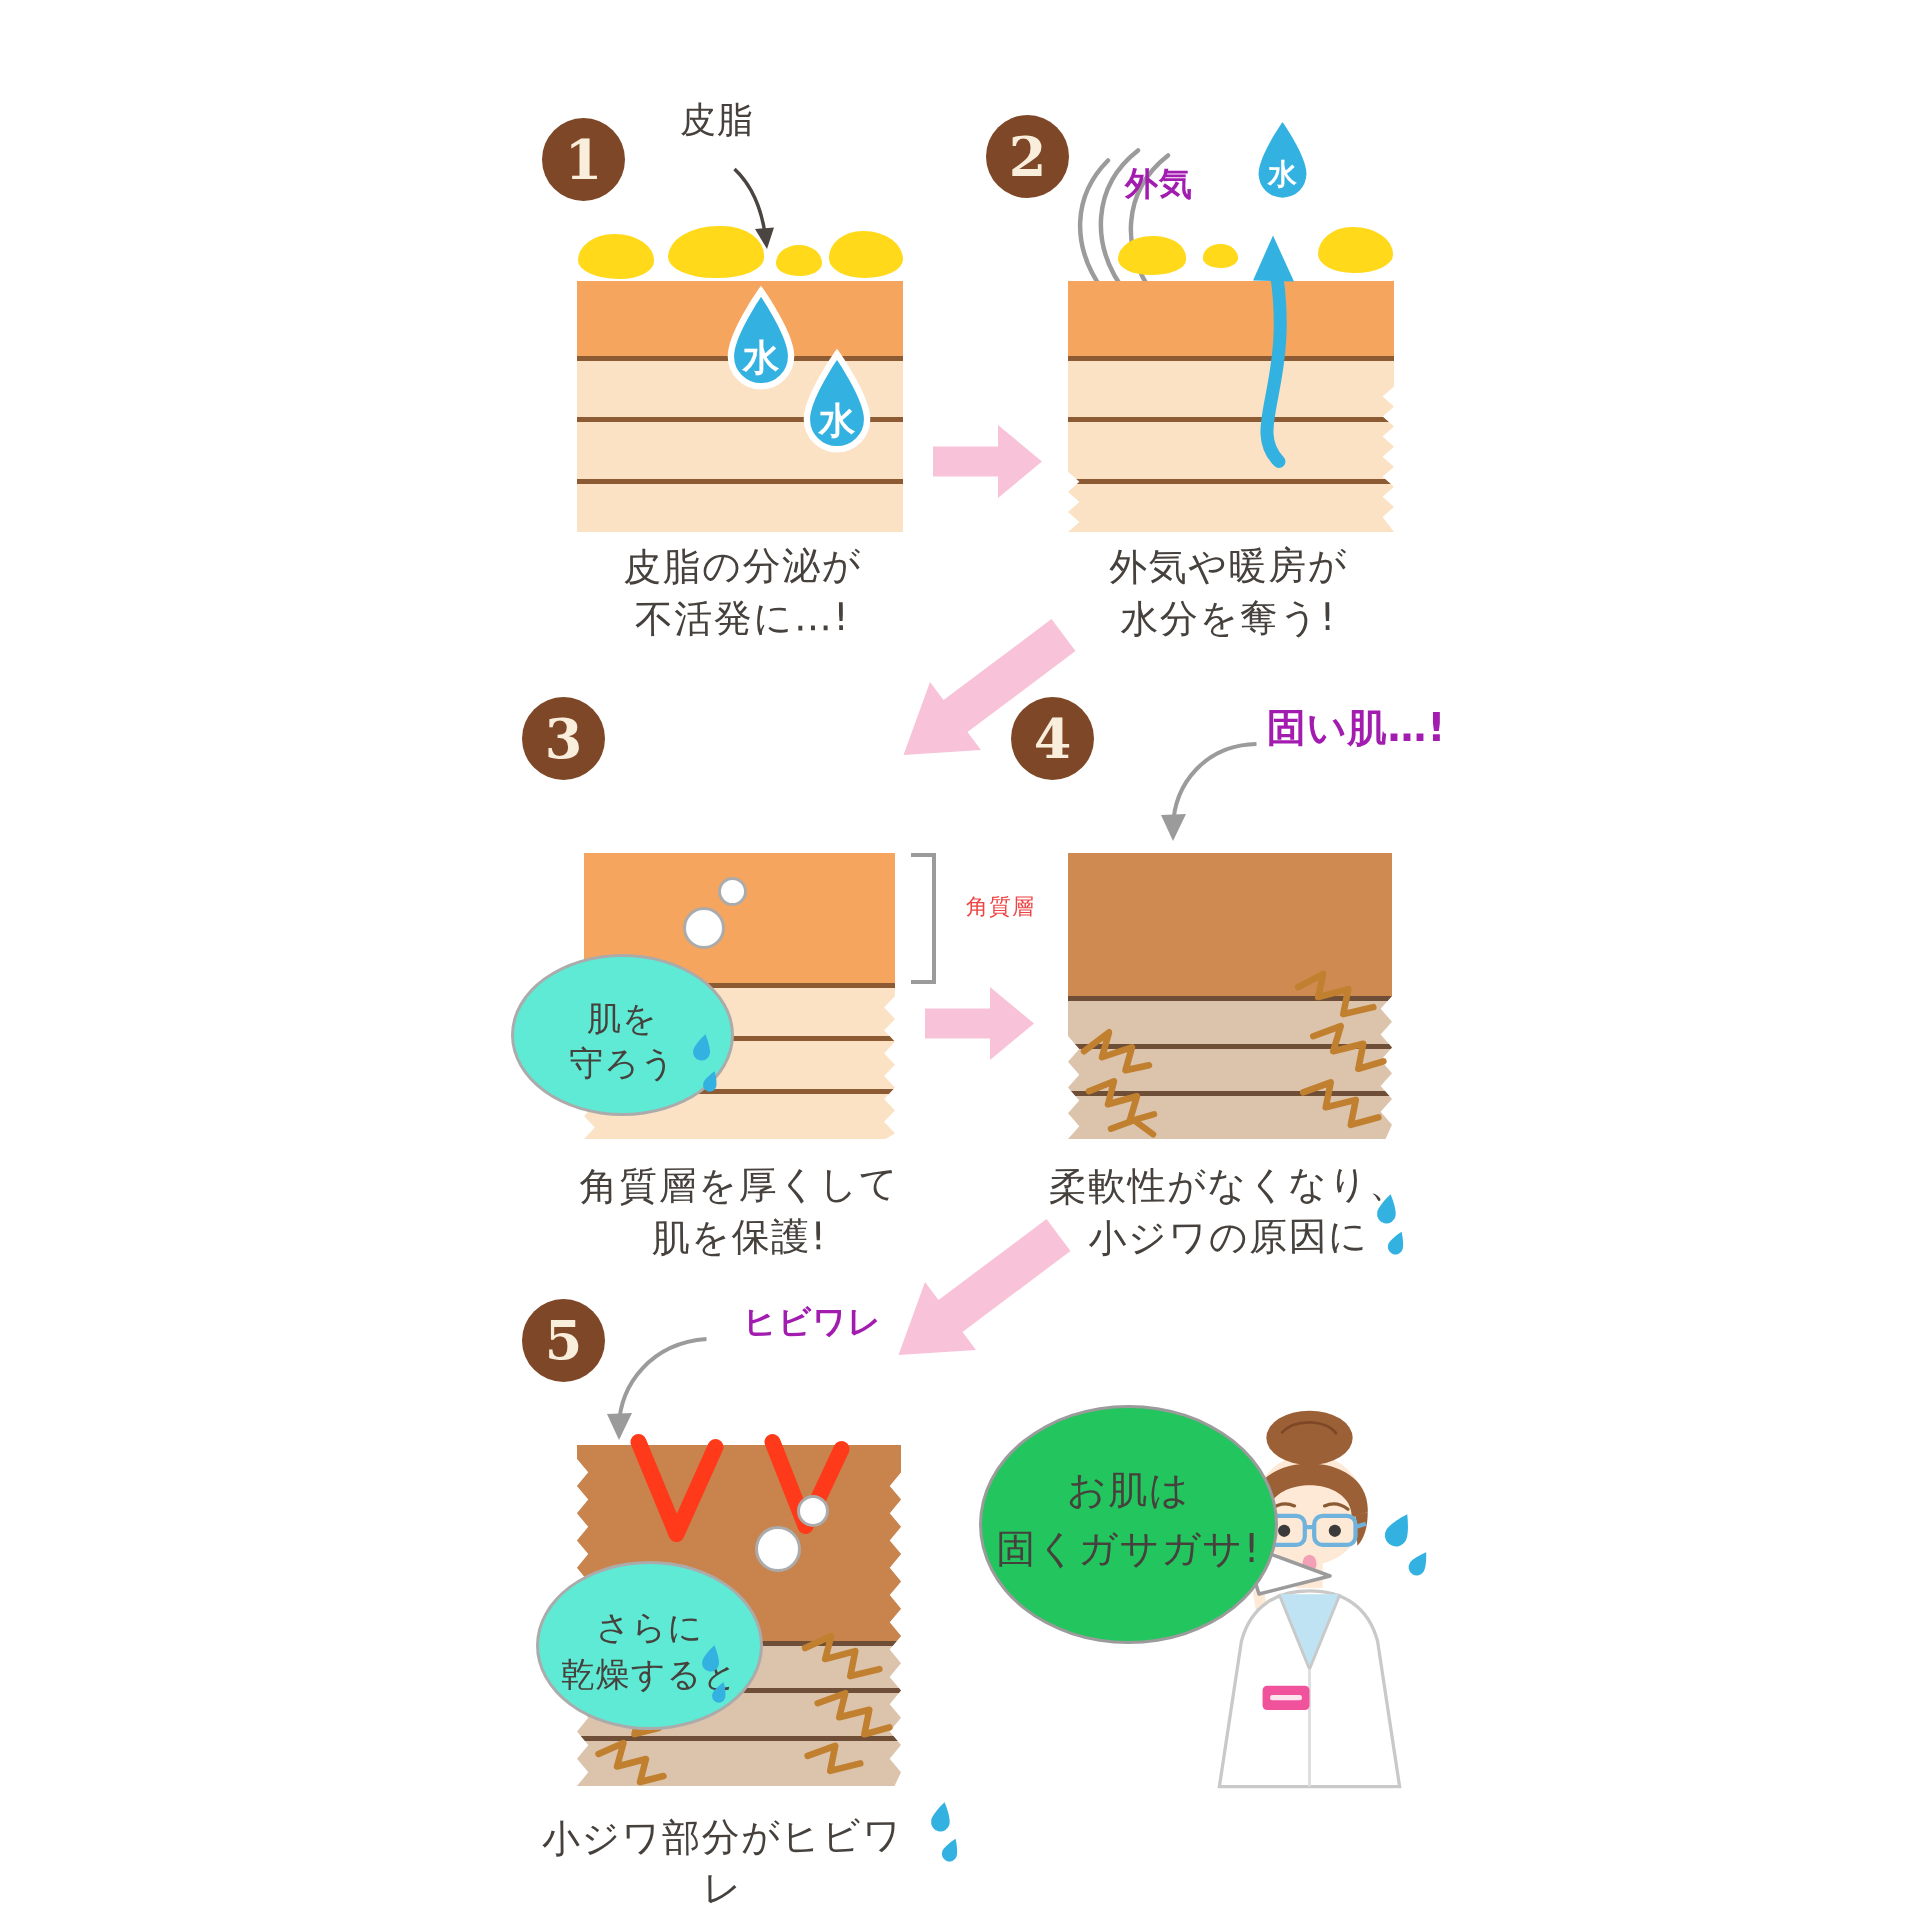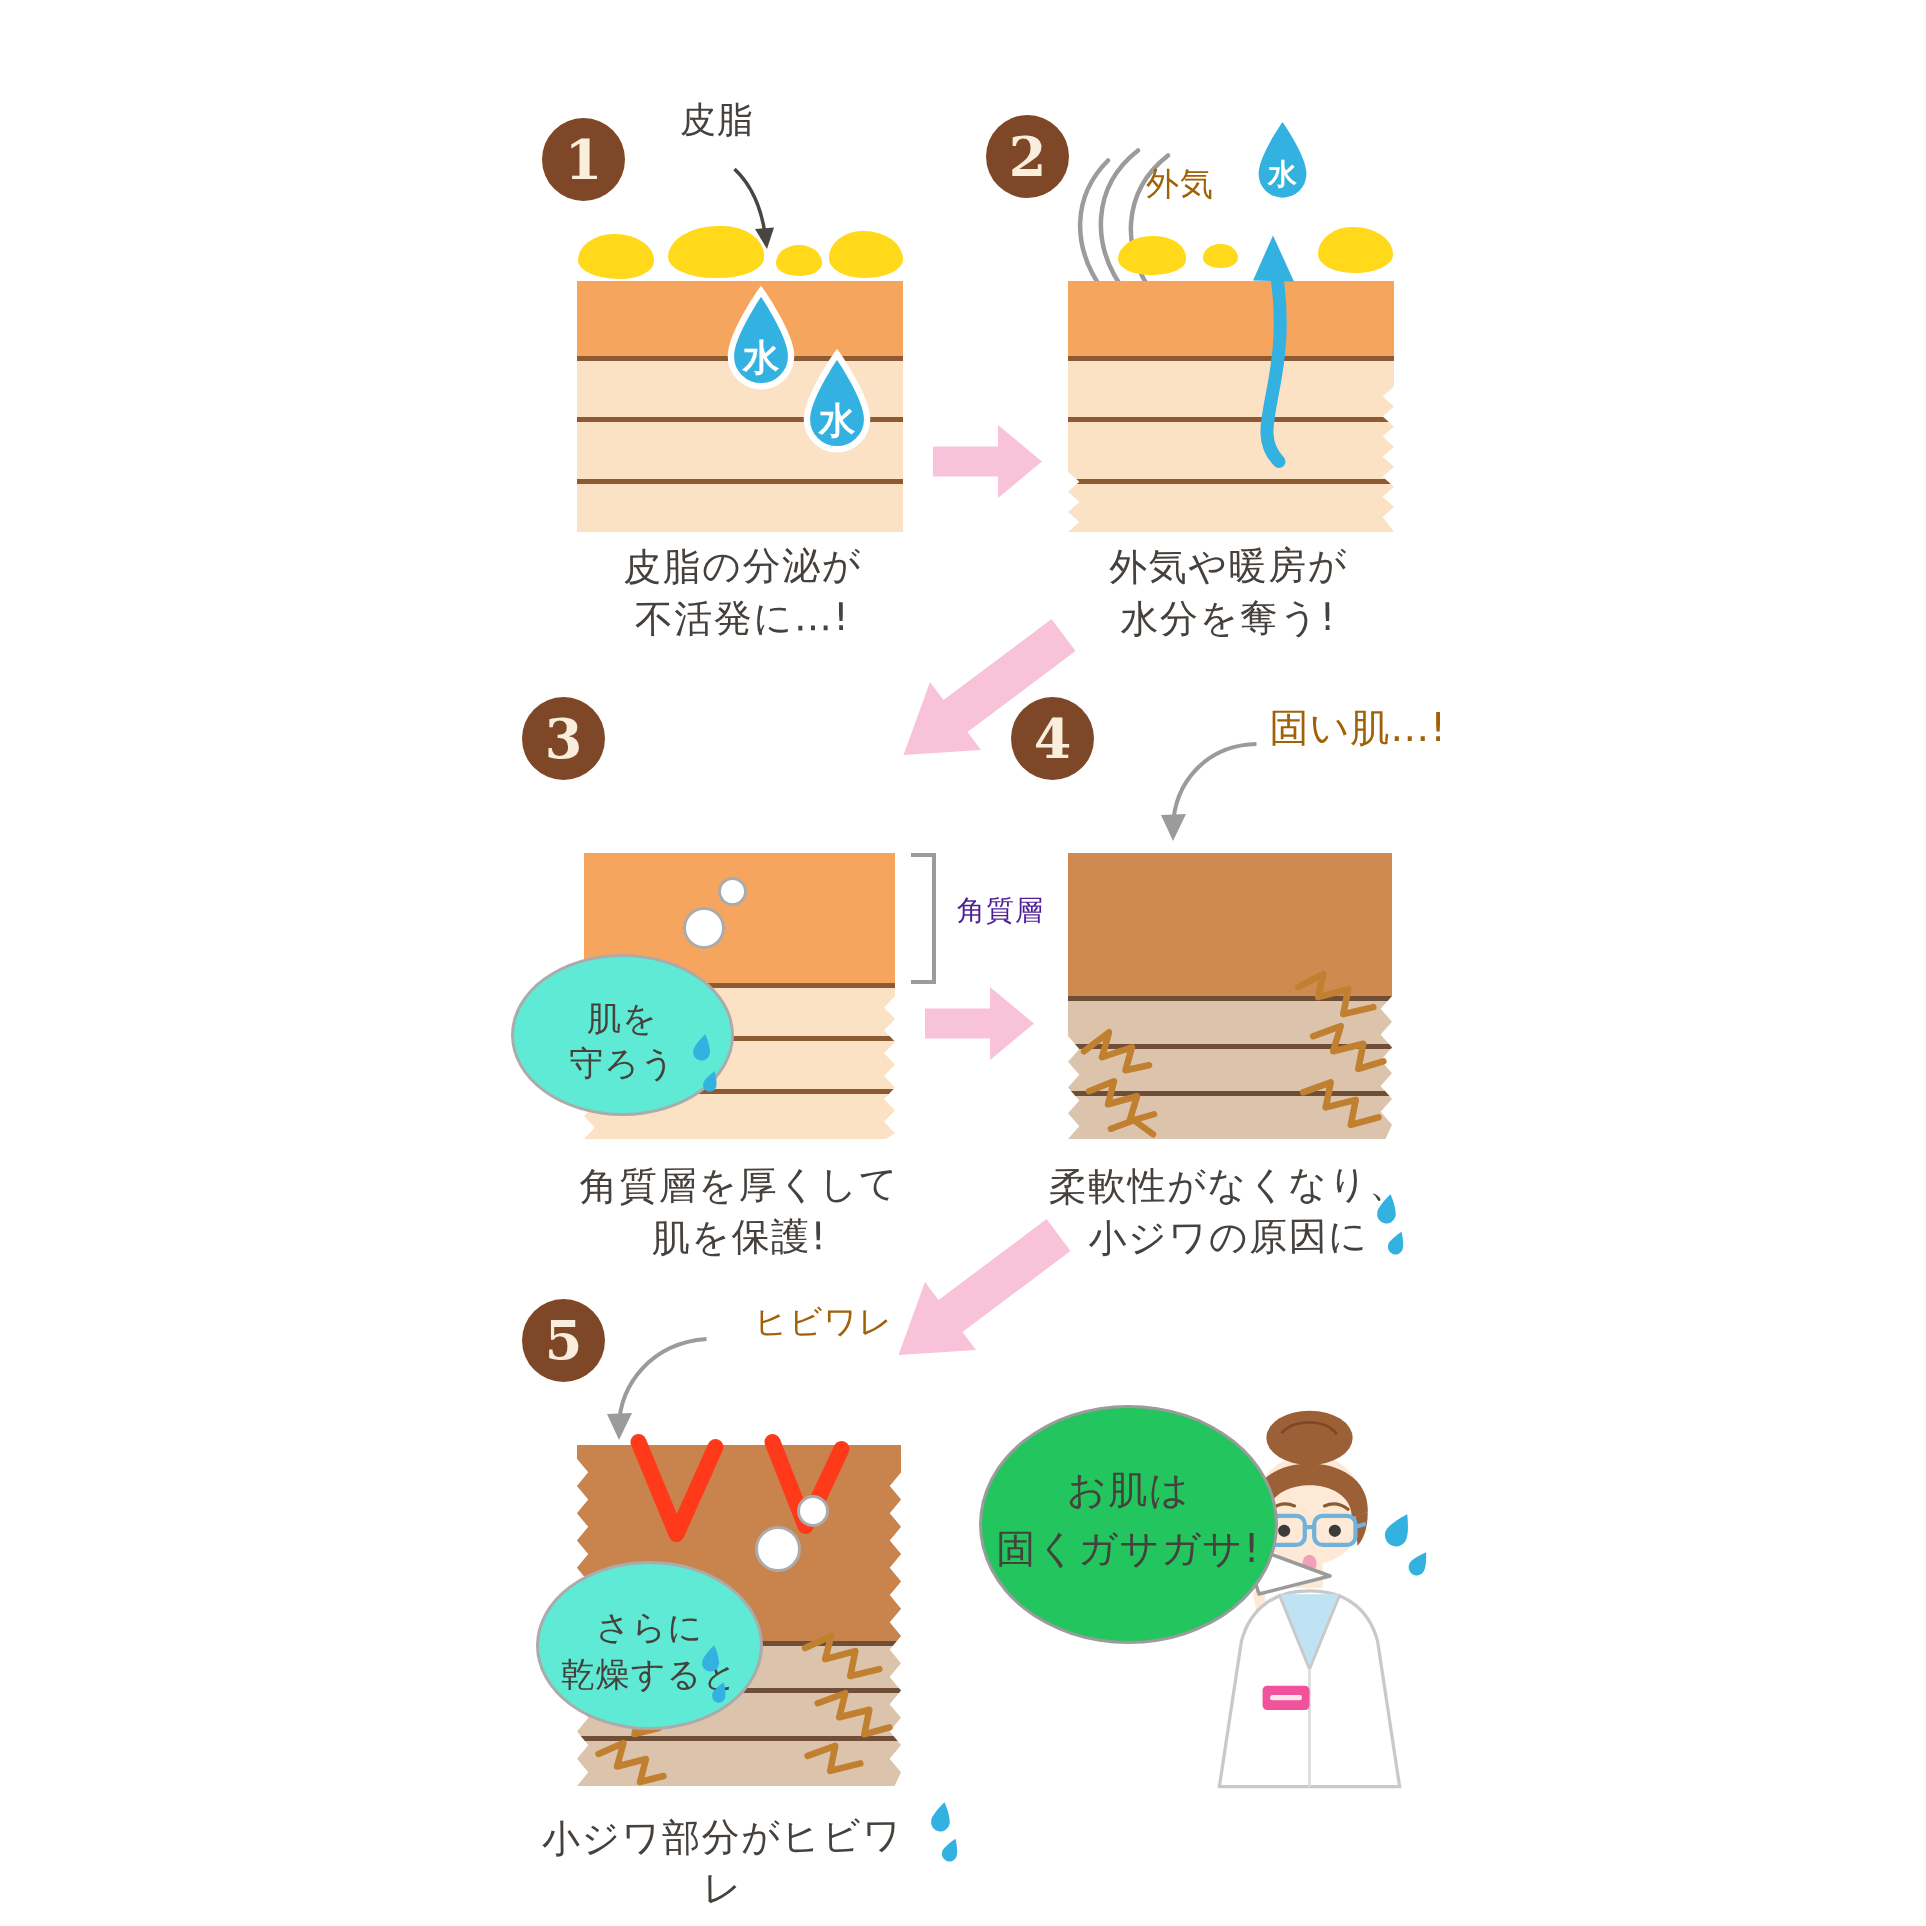--- a/index.html
+++ b/index.html
@@ -15,21 +15,21 @@
   .layer{position:absolute;left:0;right:0;}
   .divider{position:absolute;left:0;right:0;height:4.5px;}
   .div-a{background:#8C5A33;}
   .div-b{background:#6E4E36;}
   
   .blob{position:absolute;background:#FFD91A;z-index:2;}
   
   .cap{position:absolute;text-align:center;color:#46413C;font-size:38px;font-weight:500;
        letter-spacing:1.5px;z-index:7;transform:rotate(-0.6deg);}
   .lbl-dark{position:absolute;text-align:center;color:#46413C;font-size:36px;letter-spacing:1px;z-index:7;}
-  .lbl-gray{position:absolute;text-align:right;color:#a16207;font-size:33px;letter-spacing:1px;z-index:7;}
+  .lbl-gray{position:absolute;text-align:center;color:#a21caf;font-size:33px;letter-spacing:1px;z-index:7;font-weight:bold;}
   
   .bubble{position:absolute;background:#5eead4;border:3.5px solid #ABABAB;border-radius:50%;z-index:5;}
   .bubble .bline{position:absolute;left:0;right:0;text-align:center;color:#46413C;font-size:34px;letter-spacing:1px;}
   .trail{position:absolute;background:#fff;border:3px solid #ABABAB;border-radius:50%;z-index:4;}
   .speech{position:absolute;background:#22c55e;border:3.5px solid #9B9B9B;border-radius:50%;z-index:6;}
   .speech .bline{position:absolute;left:0;right:0;text-align:center;color:#46413C;font-size:39px;letter-spacing:1.5px;}
   svg{position:absolute;overflow:visible;}
   .crack path{stroke:#C08030;stroke-width:13;fill:none;stroke-linecap:round;stroke-linejoin:round;}
   
   .clip2{clip-path:polygon(0% 0%,100% 0%,100% 42%,96.5% 46%,100% 50%,96.5% 54%,100% 58%,96.5% 62%,100% 66%,96.5% 70%,100% 74%,96.5% 78%,100% 82%,96.5% 86%,100% 90%,96.5% 94%,100% 100%,0% 100%,3.5% 96%,0% 92%,3.5% 88%,0% 84%,3.5% 80%,0% 76%,0% 0%);}
@@ -123,21 +123,21 @@
   <div class="abs block clip3" style="left:584px;top:853px;width:311px;height:286px;background:#FBE2C4;">
     <div class="layer" style="top:0;height:130px;background:#F6A55E;"></div>
     <div class="divider div-a" style="top:130px;"></div>
     <div class="divider div-a" style="top:183px;"></div>
     <div class="divider div-a" style="top:236px;"></div>
   </div>
 
   <svg style="left:905px;top:851px;" width="35" height="135" viewBox="0 0 70 270">
     <path d="M12,8 H58 V262 H12" stroke="#9B9B9B" stroke-width="8" fill="none"></path>
   </svg>
-  <div class="lbl-dark" style="left:938px;top:892px;width:125px;font-size:28px;color:#4c1d95;">角質層</div>
+  <div class="lbl-dark" style="left:938px;top:892px;width:125px;font-size:22px;color:#ef4444;">角質層</div>
 
   <div class="trail" style="left:718px;top:877px;width:23px;height:23px;"></div>
   <div class="trail" style="left:683px;top:907px;width:36px;height:36px;"></div>
   <div class="bubble" style="left:511px;top:954px;width:217px;height:156px;">
     <div class="bline" style="top:39px;">肌を</div>
     <div class="bline" style="top:84px;">守ろう</div>
   </div>
   <svg style="left:691px;top:1033px;z-index:6;" width="23" height="29" viewBox="0 0 100 130">
     <path d="M50,4 C50,4 12,58 12,86 A38 38 0 1 0 88,86 C88,58 50,4 50,4 Z" fill="#33B2E2" transform="rotate(12 50 65)"></path>
   </svg>

